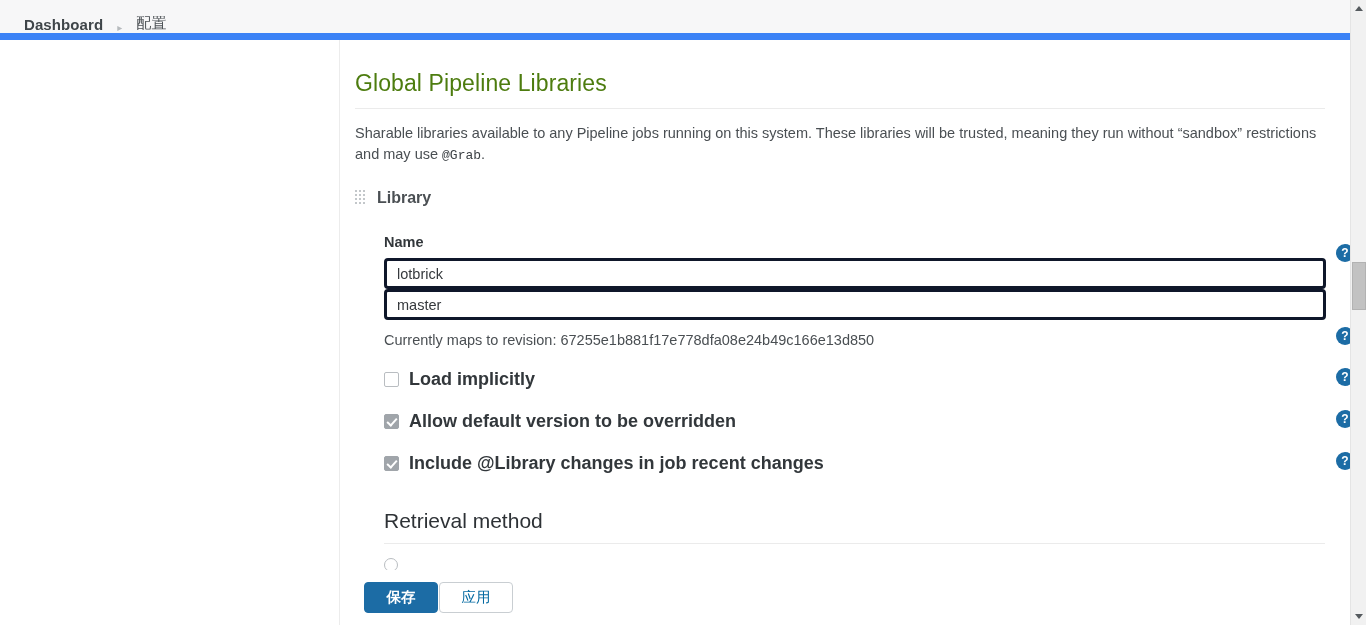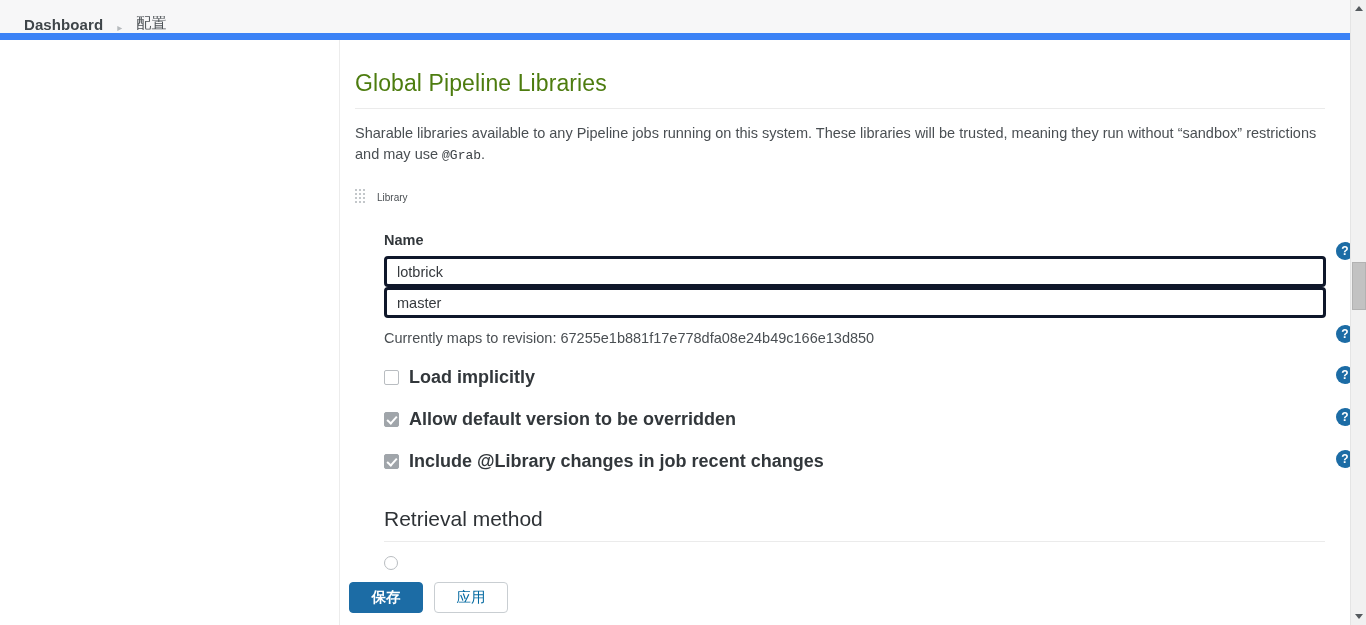--- a/index.html
+++ b/index.html
@@ -98,22 +98,23 @@
     align-items: center;
     margin-top: 23px;
     gap: 10px;
   }
   .drag-handle {
     width: 12px; height: 16px;
     cursor: grab;
     display: block;
   }
   .lib-title {
-    font-size: 10px;
+    font-size: 16px;
     color: #4a4f53;
+    font-weight: bold;
   }
 
   .field-block { margin-left: 29px; position: relative; }
 
   .field-label {
     font-size: 14.5px;
     font-weight: 700;
     color: #32373b;
     margin-top: 27px;
     margin-bottom: 8px;
@@ -208,22 +209,22 @@
   }
 
   
   .actionbar {
     position: absolute;
     left: 341px; bottom: 0;
     width: 1009px; height: 55px;
     background: #ffffff;
     display: flex;
     align-items: center;
-    padding-left: 8px;
-    gap: 11px;
+    padding-left: 23px;
+    gap: 1px;
     z-index: 5;
   }
   .btn {
     font-family: "Liberation Sans", sans-serif;
     font-size: 14.5px;
     border-radius: 4px;
     cursor: pointer;
     padding: 0 14px;
     height: 31px;
     min-width: 74px;

